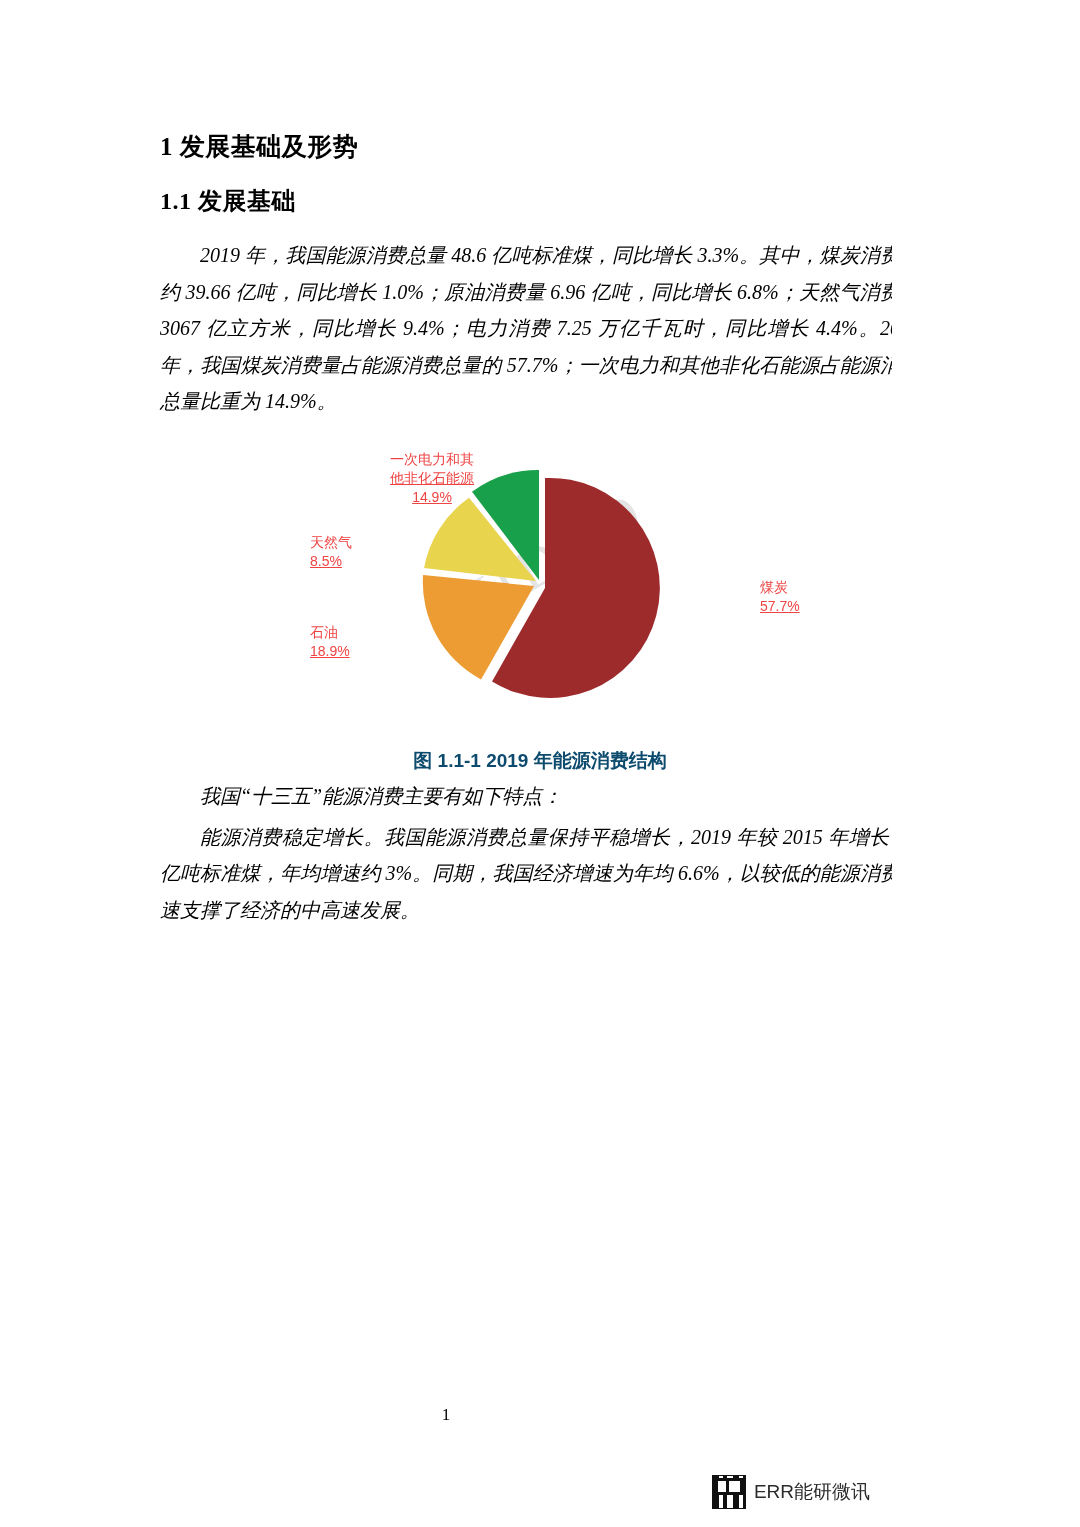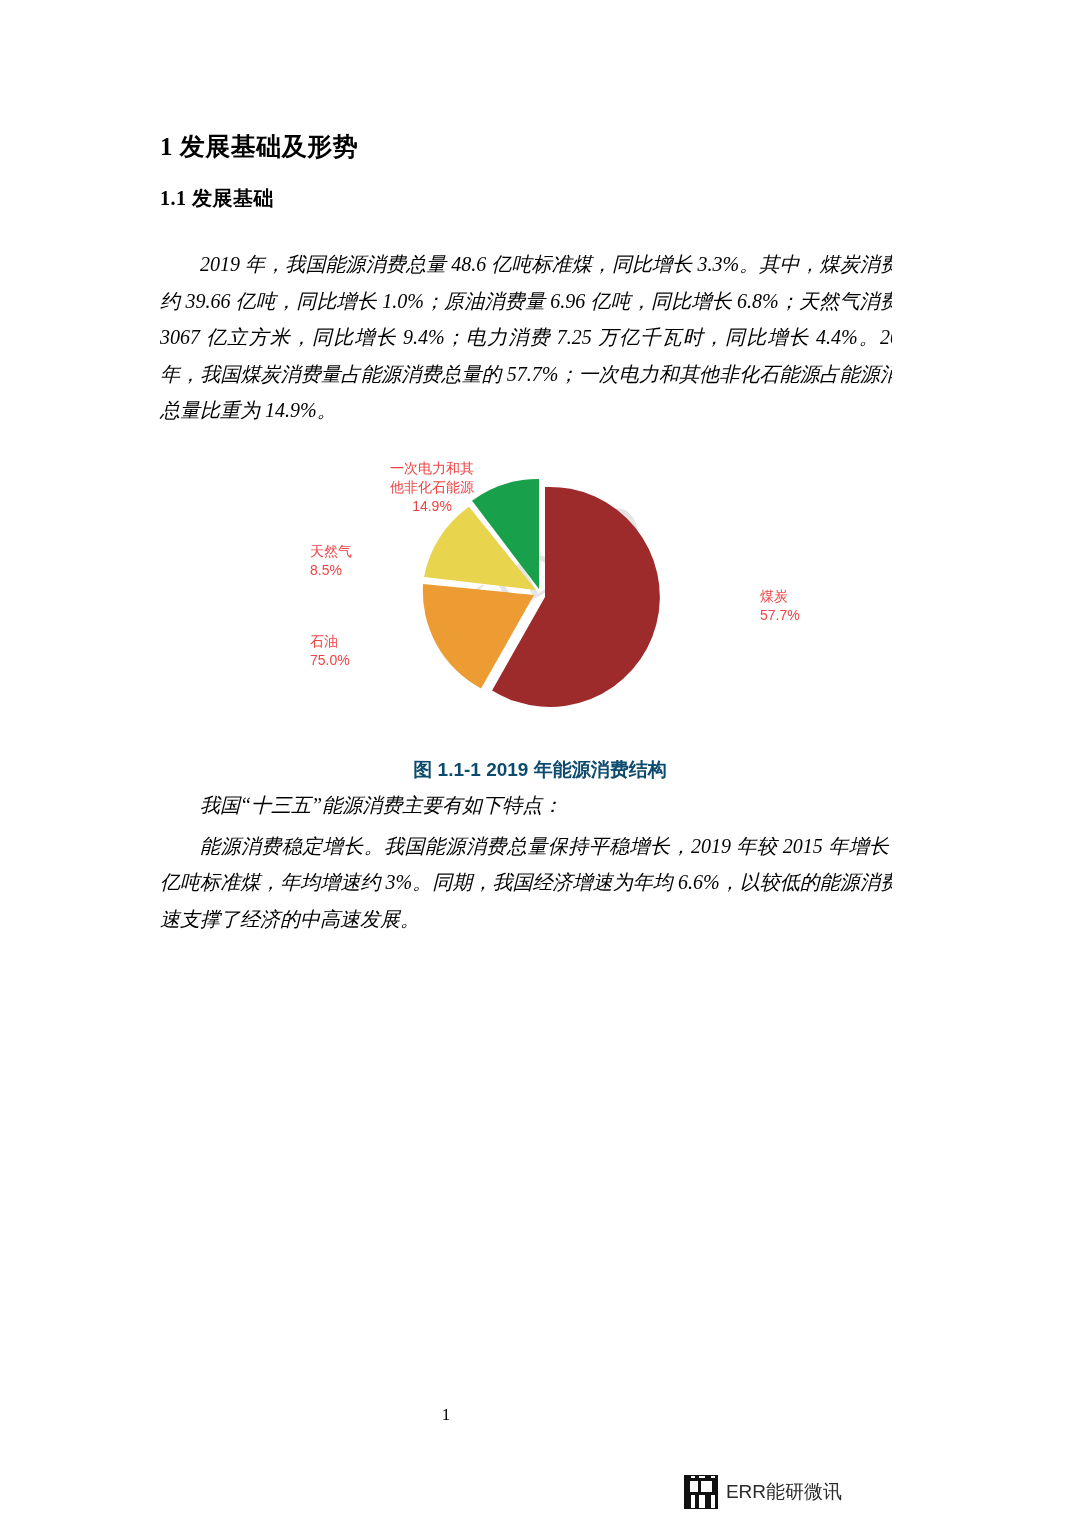--- a/index.html
+++ b/index.html
@@ -24,23 +24,23 @@
     top: 130px;
     width: 760px;
   }
   h1.doc-h1 {
     font-size: 25px;
     font-weight: bold;
     margin: 0 0 22px 0;
     letter-spacing: 0.5px;
   }
   h2.doc-h2 {
-    font-size: 20px;
-    font-weight: bold;
-    margin: 0 0 34px 0;
+    font-size: 24px;
+    font-weight: bold;
+    margin: 0 0 20px 0;
     letter-spacing: 0.5px;
   }
   h3.doc-h3 {
     font-size: 23px;
     font-weight: bold;
     margin: 0 0 14px 0;
     letter-spacing: 0.5px;
   }
   p.para {
     font-size: 20px;
@@ -84,41 +84,42 @@
     position: absolute;
     font-family: "Liberation Sans", sans-serif;
     font-size: 14px;
     line-height: 1.35;
     color: #ef4444;
     text-align: center;
     white-space: nowrap;
   }
   .lbl .pct {
     display: block;
+    text-decoration: underline;
   }
   .fig-caption {
     font-family: "Liberation Sans", sans-serif;
     font-size: 19px;
     font-weight: bold;
     text-align: center;
     margin-top: 10px;
     color: #0c4a6e;
   }
   .page-number {
     position: absolute;
     left: 0;
     right: 0;
     top: 1405px;
     text-align: center;
     font-size: 17px;
     font-family: "Liberation Serif", serif;
   }
   .footer-brand {
     position: absolute;
-    right: 50px;
+    right: 22px;
     bottom: 18px;
     display: flex;
     align-items: center;
     gap: 8px;
   }
   .qr {
     width: 34px;
     height: 34px;
     background:
       linear-gradient(90deg, #111 0 6px, transparent 6px 10px, #111 10px 14px, transparent 14px 20px, #111 20px 26px, transparent 26px 30px, #111 30px 34px),
@@ -172,21 +173,21 @@
           <path d="M 379 142 L 312.02 53.74 A 110 110 0 0 1 379 32 Z" fill="#19a04a"></path>
         </svg>
 
         <div class="lbl" style="left:600px; top:140px; text-align:left;">
           <span>煤炭</span>
           <span class="pct">57.7%</span>
         </div>
 
         <div class="lbl" style="left:150px; top:185px; text-align:left;">
           <span>石油</span>
-          <span class="pct">75.0%</span>
+          <span class="pct">18.9%</span>
         </div>
 
         <div class="lbl" style="left:150px; top:95px; text-align:left;">
           <span>天然气</span>
           <span class="pct">8.5%</span>
         </div>
 
         <div class="lbl" style="left:230px; top:12px; text-align:center;">
           <span>一次电力和其</span>
           <span class="pct">他非化石能源</span>

